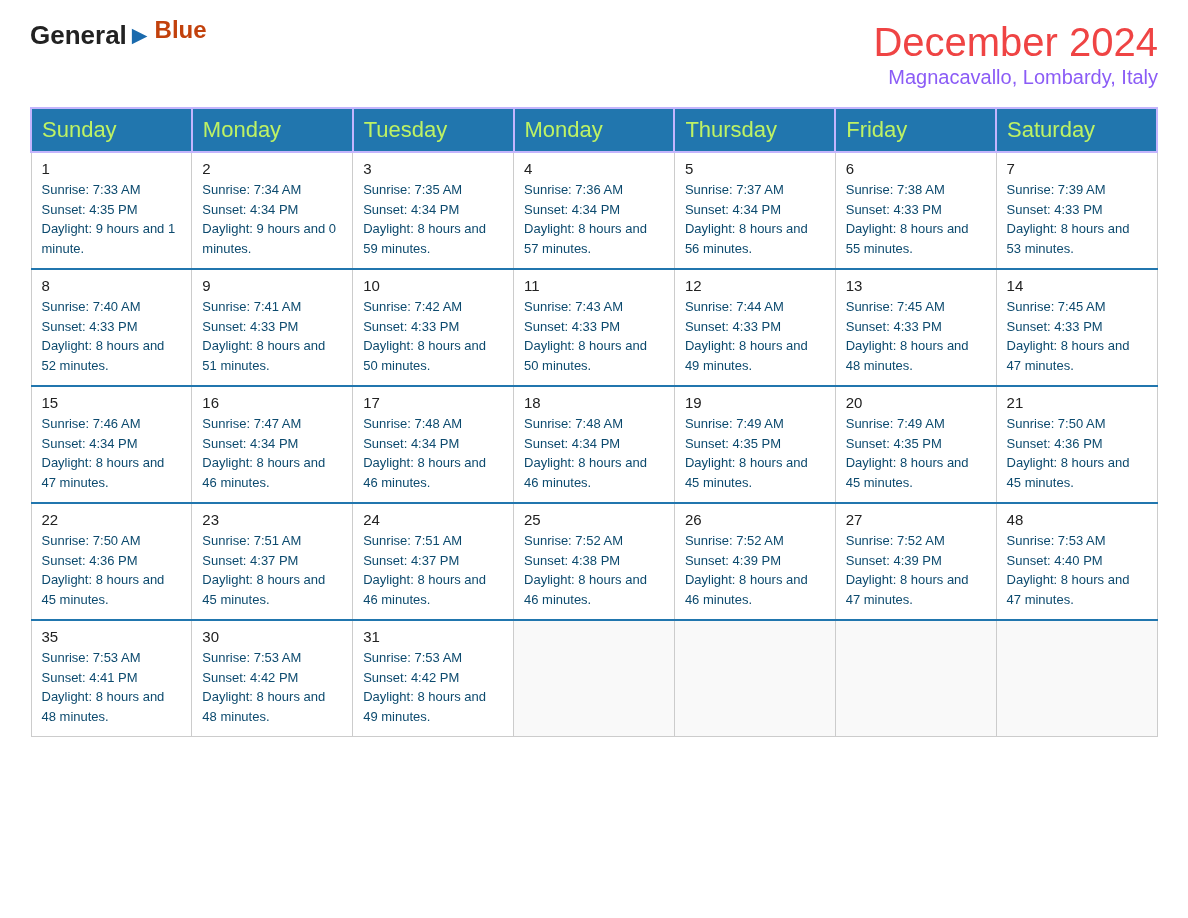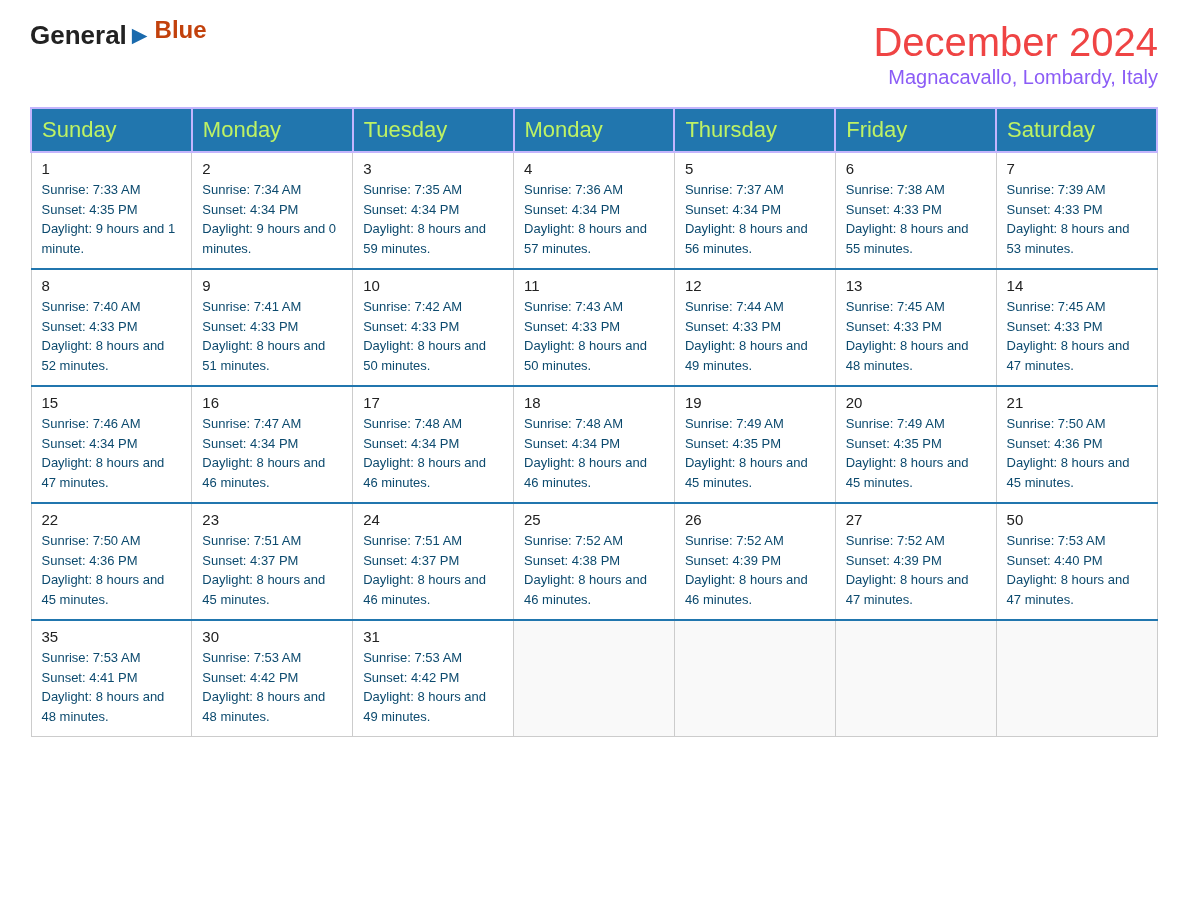--- a/index.html
+++ b/index.html
@@ -177,21 +177,21 @@
         <td><span class="day-num">23</span>
 <span class="day-info">Sunrise: 7:51 AM<br>Sunset: 4:37 PM<br>Daylight: 8 hours and 45 minutes.</span></td>
         <td><span class="day-num">24</span>
 <span class="day-info">Sunrise: 7:51 AM<br>Sunset: 4:37 PM<br>Daylight: 8 hours and 46 minutes.</span></td>
         <td><span class="day-num">25</span>
 <span class="day-info">Sunrise: 7:52 AM<br>Sunset: 4:38 PM<br>Daylight: 8 hours and 46 minutes.</span></td>
         <td><span class="day-num">26</span>
 <span class="day-info">Sunrise: 7:52 AM<br>Sunset: 4:39 PM<br>Daylight: 8 hours and 46 minutes.</span></td>
         <td><span class="day-num">27</span>
 <span class="day-info">Sunrise: 7:52 AM<br>Sunset: 4:39 PM<br>Daylight: 8 hours and 47 minutes.</span></td>
-        <td><span class="day-num">50</span>
+        <td><span class="day-num">48</span>
 <span class="day-info">Sunrise: 7:53 AM<br>Sunset: 4:40 PM<br>Daylight: 8 hours and 47 minutes.</span></td>
       </tr>
       <tr>
         <td><span class="day-num">35</span>
 <span class="day-info">Sunrise: 7:53 AM<br>Sunset: 4:41 PM<br>Daylight: 8 hours and 48 minutes.</span></td>
         <td><span class="day-num">30</span>
 <span class="day-info">Sunrise: 7:53 AM<br>Sunset: 4:42 PM<br>Daylight: 8 hours and 48 minutes.</span></td>
         <td><span class="day-num">31</span>
 <span class="day-info">Sunrise: 7:53 AM<br>Sunset: 4:42 PM<br>Daylight: 8 hours and 49 minutes.</span></td>
         <td class="empty"></td>

